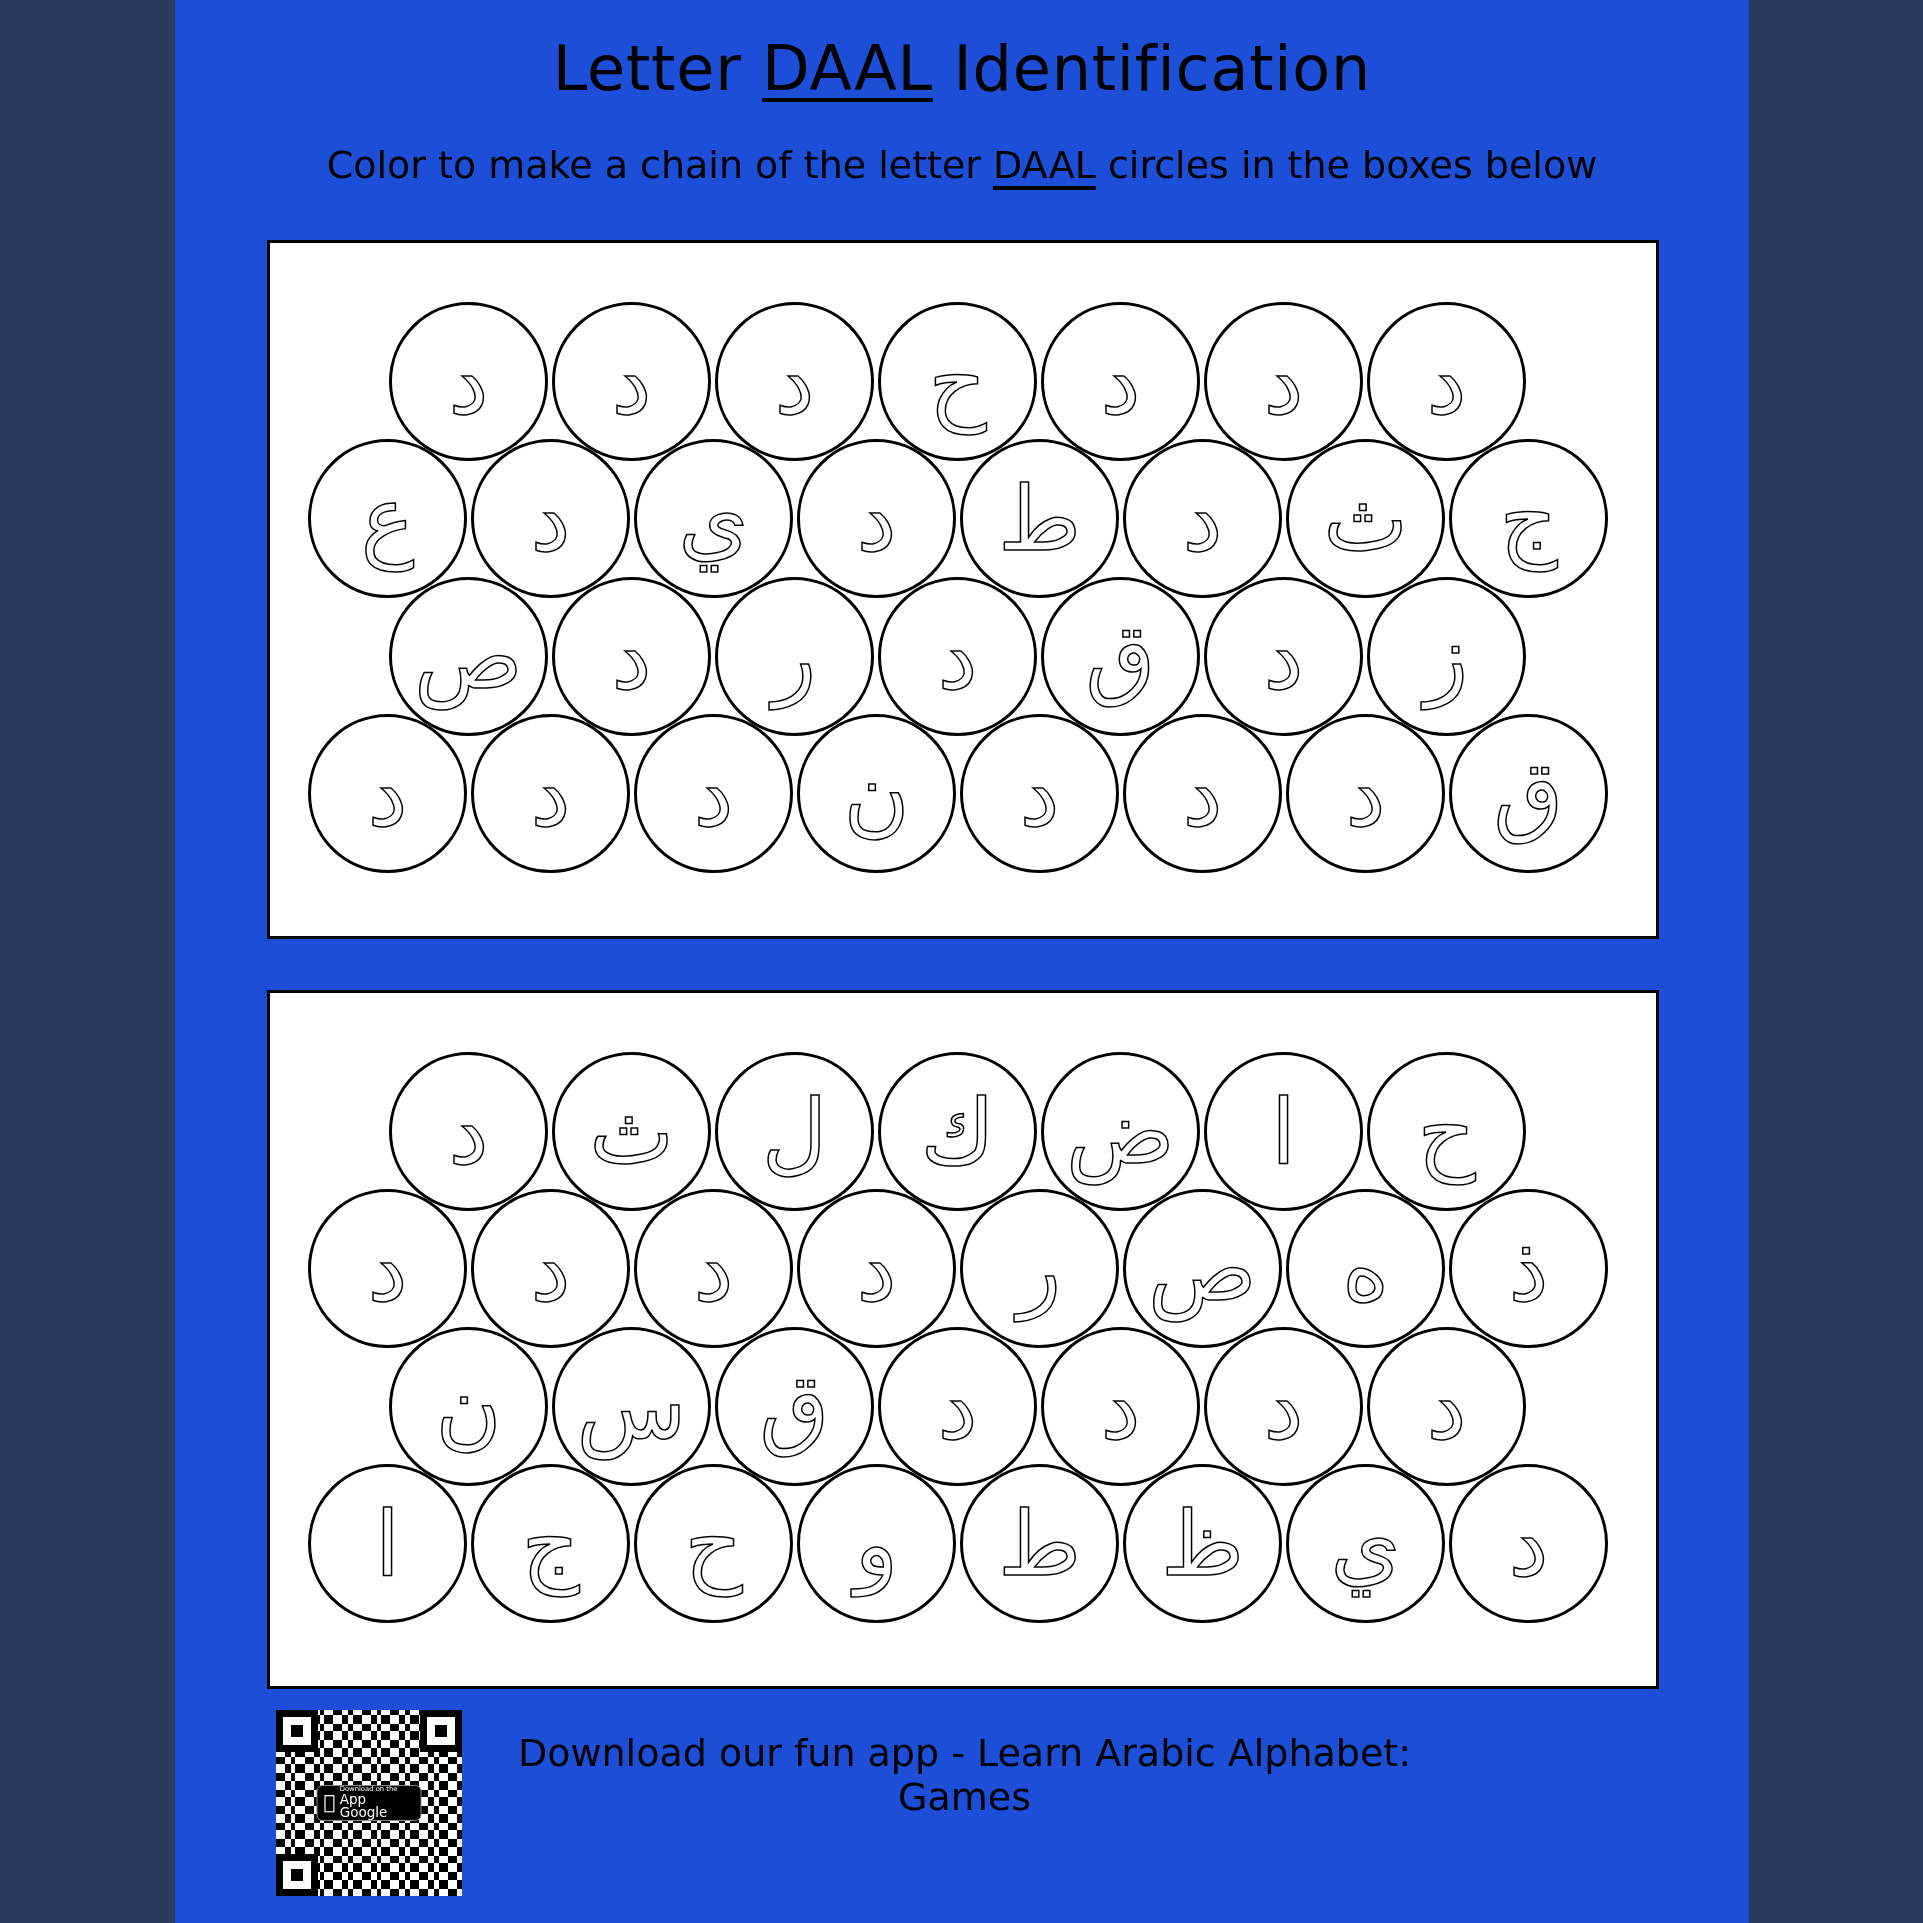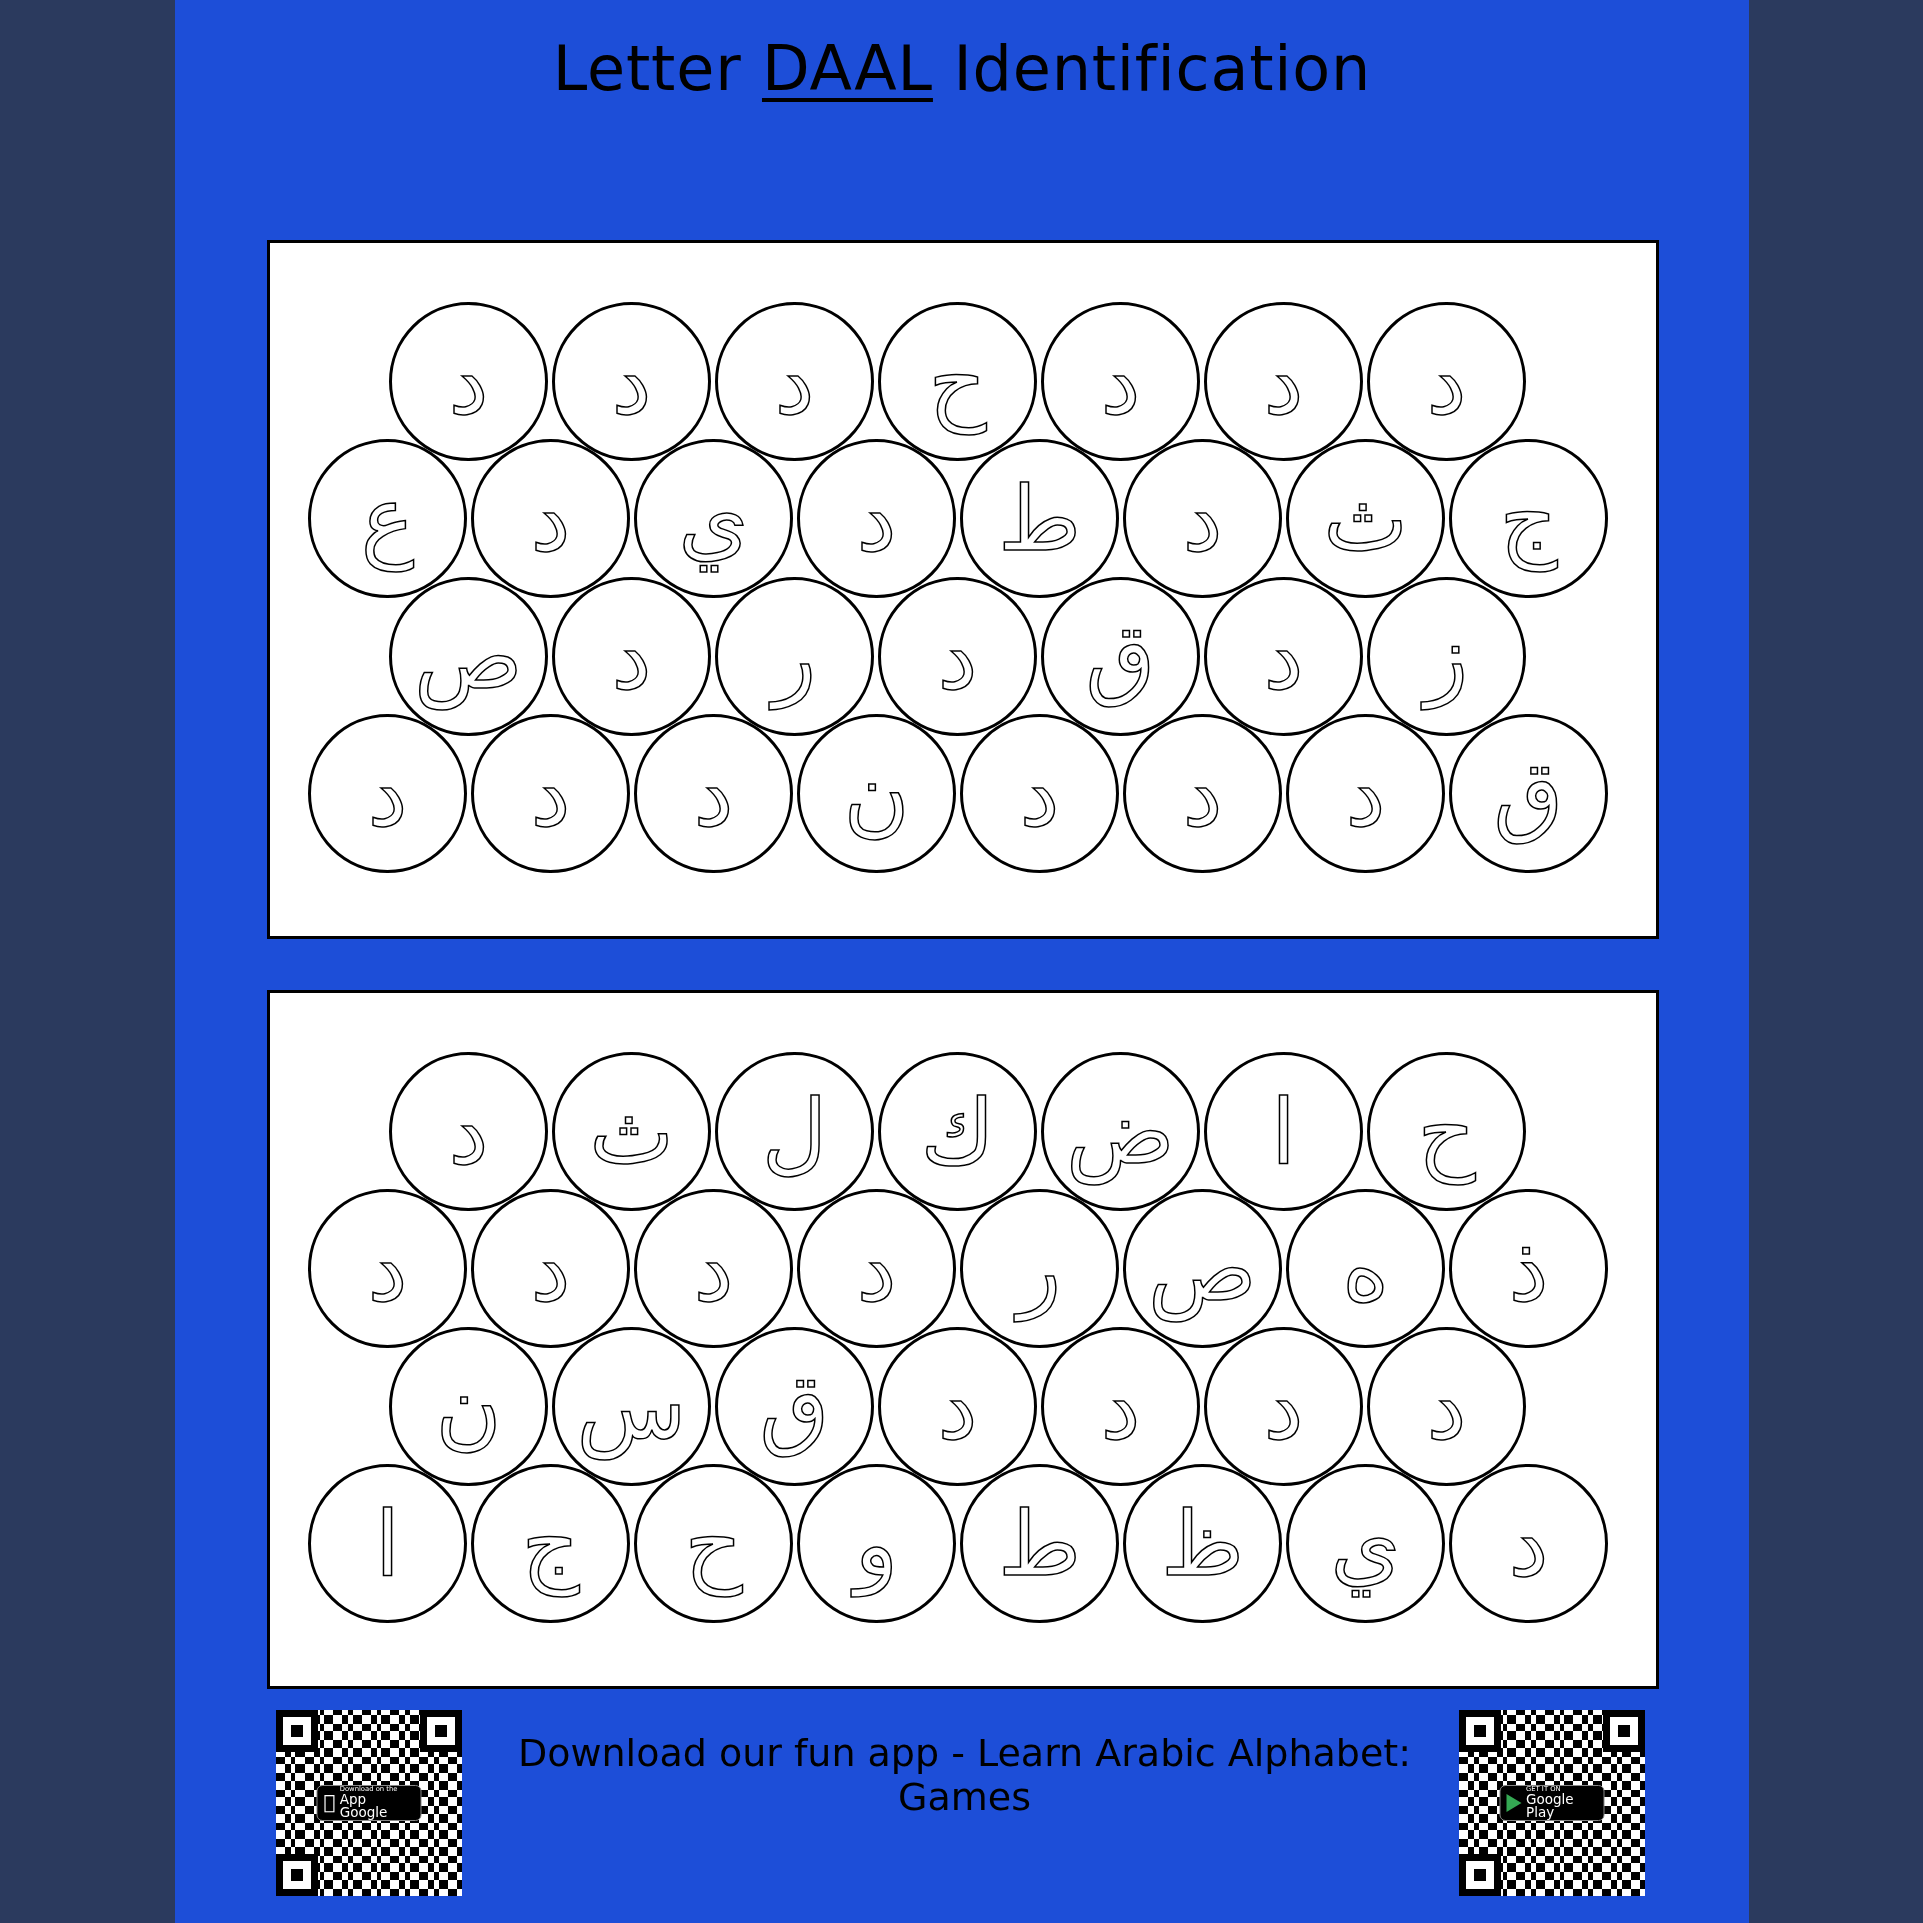--- a/index.html
+++ b/index.html
@@ -119,20 +119,25 @@
 <body>
 
 <div class="page">
 
   <div class="title">
     <span>Letter</span>
     <span class="u">DAAL</span>
     <span>Identification</span>
   </div>
 
+  <div class="subtitle">
+    <span>Color to make a chain of the letter</span>
+    <span class="u">DAAL</span>
+    <span>circles in the boxes below</span>
+  </div>
 
   <div class="box box1">
       <div class="circle" style="left: 119px; top: 59px;">
         <span class="letter">د</span>
       </div>
       <div class="circle" style="left: 282px; top: 59px;">
         <span class="letter">د</span>
       </div>
       <div class="circle" style="left: 445px; top: 59px;">
         <span class="letter">د</span>
@@ -320,27 +325,15 @@
       <span class="badge-icon"></span>
       <span class="badge-text">
         <span class="badge-small">Download on the</span>
         <span class="badge-big">App Google</span>
       </span>
     </div>
   </div>
 
   <div class="footer-text">Download our fun app - Learn Arabic Alphabet: Games</div>
 
-  <div class="qr qr-right">
-    <div class="finder" style="left:0;top:0"></div>
-    <div class="finder" style="right:0;top:0"></div>
-    <div class="finder" style="left:0;bottom:0"></div>
-    <div class="badge">
-      <span class="play-tri"></span>
-      <span class="badge-text">
-        <span class="badge-small">GET IT ON</span>
-        <span class="badge-big">Google Play</span>
-      </span>
-    </div>
-  </div>
 
 </div>
 
 
 </body></html>

